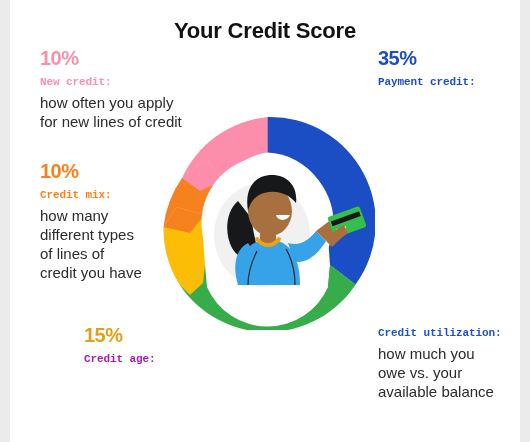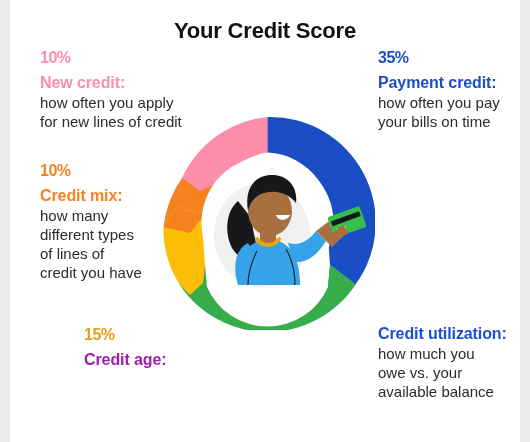--- a/index.html
+++ b/index.html
@@ -37,31 +37,32 @@
     color: #111111;
     letter-spacing: -0.2px;
     margin-top: 16px;
   }
 
   
   .factor {
     position: absolute;
   }
   .factor .pct {
-    font-size: 16px;
+    font-size: 20px;
     font-weight: bold;
     line-height: 26px;
     letter-spacing: -0.5px;
   }
   .factor .fname {
-    font-size: 16px;
+    font-size: 11px;
     font-weight: bold;
     line-height: 19px;
     letter-spacing: -0.1px;
     margin-top: 2px;
+    font-family: Liberation Mono, monospace;
   }
   .factor .fdesc {
     font-size: 15px;
     font-weight: normal;
     line-height: 19px;
     color: #2b2b2b;
     margin-top: 1px;
     white-space: pre-line;
   }
 
@@ -105,22 +106,20 @@
   </div>
 
   <div class="factor" id="factor-credit-age">
     <div class="pct" style="color:#e0a018">15%</div>
     <div class="fname" style="color:#a21caf">Credit age:</div>
   </div>
 
   <div class="factor" id="factor-payment-history">
     <div class="pct" style="color:#1b4ec4">35%</div>
     <div class="fname" style="color:#1b4ec4">Payment credit:</div>
-    <div class="fdesc">how often you pay
-your bills on time</div>
   </div>
 
   <div class="factor" id="factor-credit-utilization">
     <div class="fname" style="color:#1d4ed8">Credit utilization:</div>
     <div class="fdesc">how much you
 owe vs. your
 available balance</div>
   </div>
 
   <div id="ring-chart">

